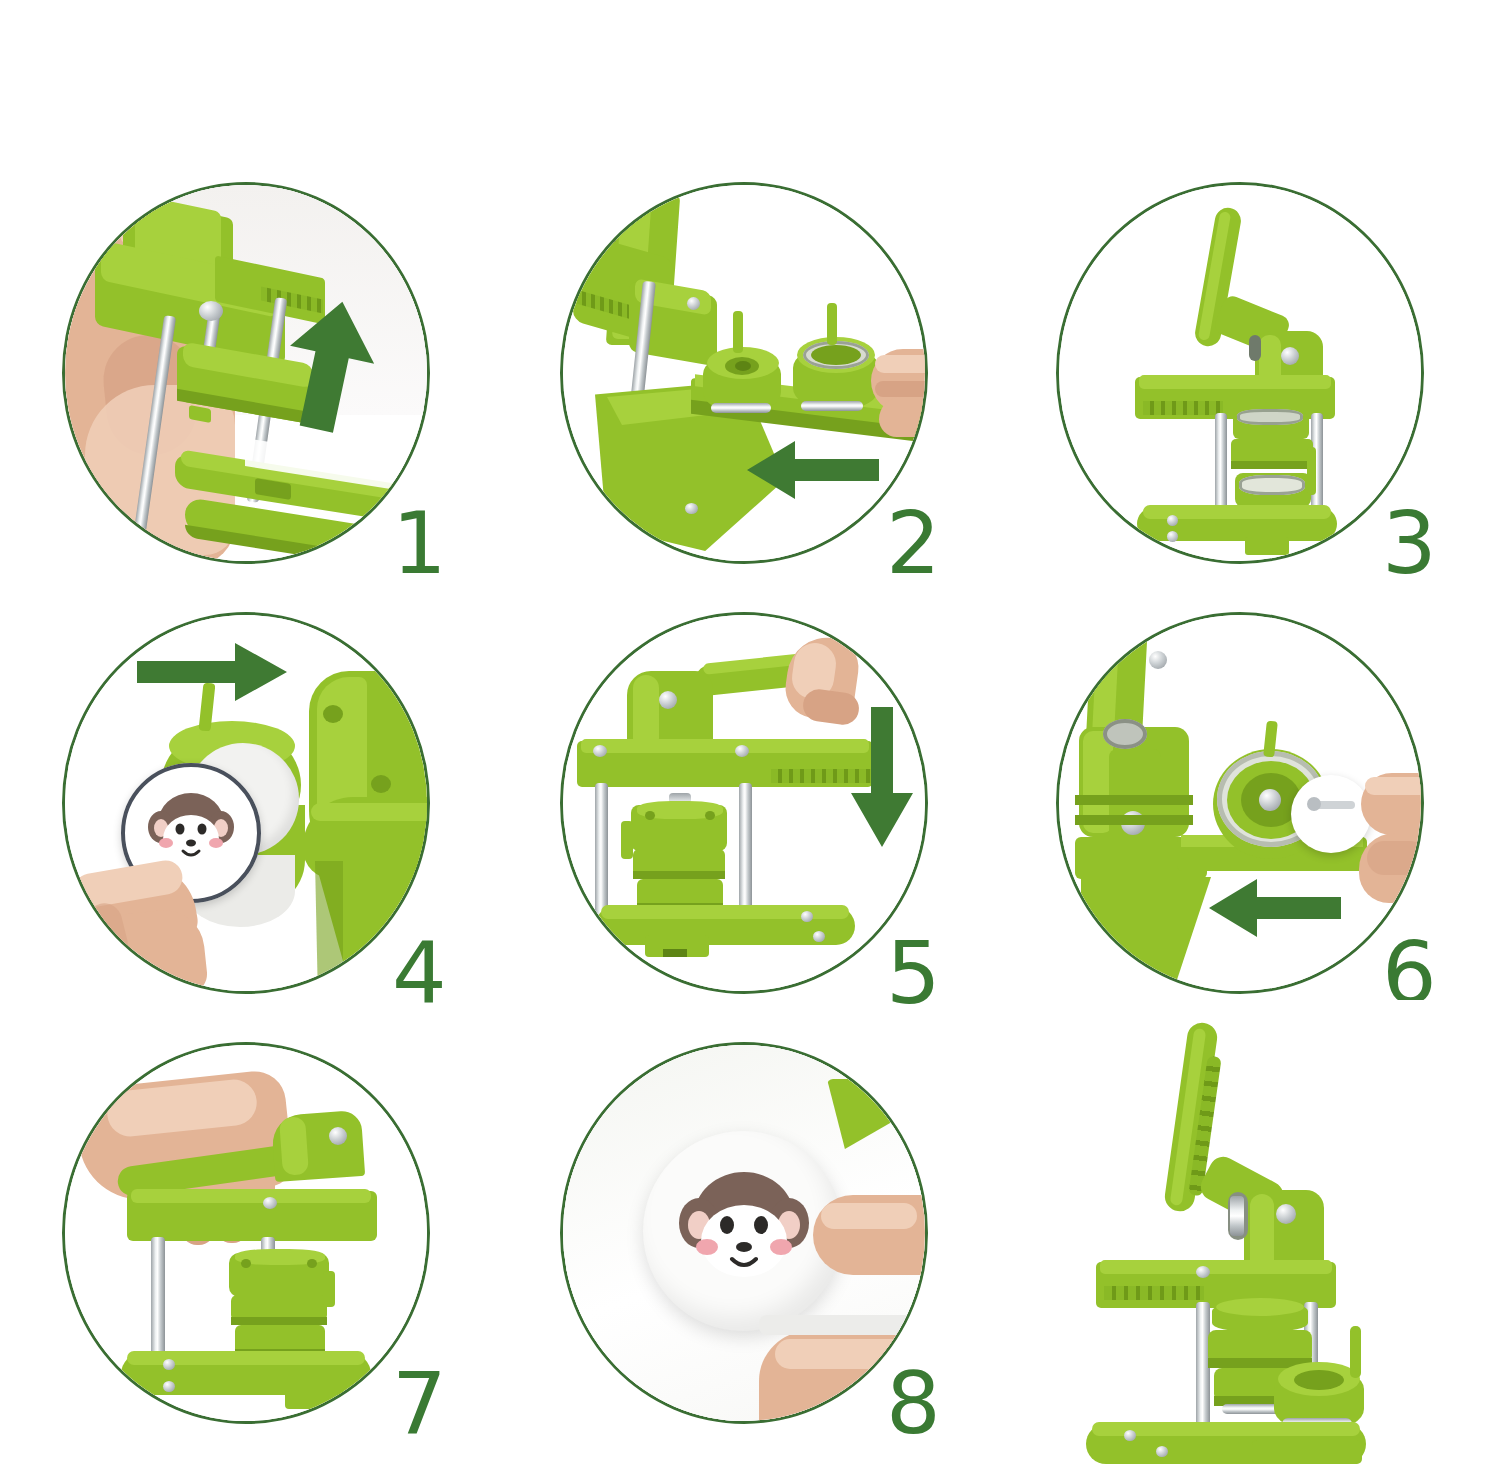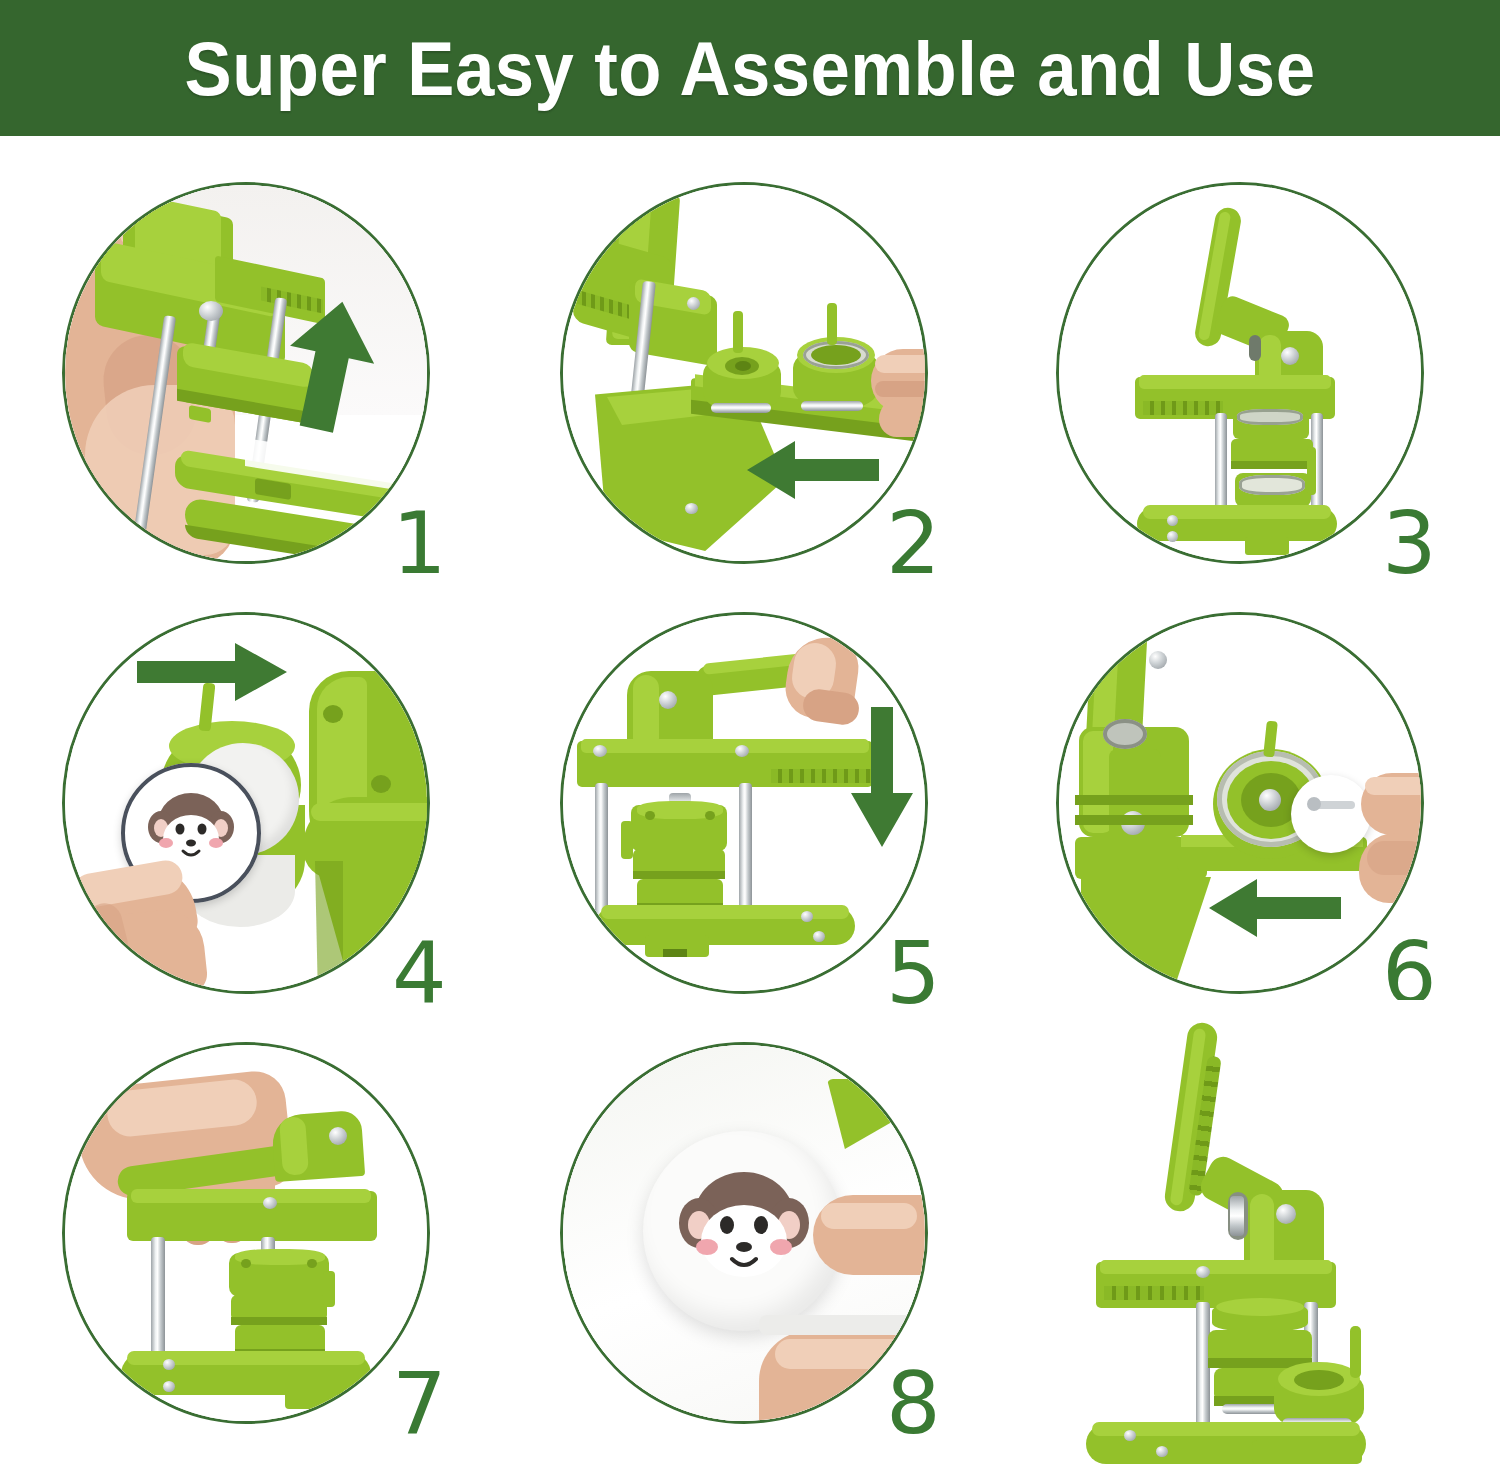--- a/index.html
+++ b/index.html
@@ -73,23 +73,20 @@
   .badge { position: absolute; border-radius: 50%; background: #ffffff; }
   .badge-ring { position: absolute; border-radius: 50%; border: 4px solid #49505c; }
 
   .bottom-photo { position: absolute; }
 </style>
 </head>
 <body>
 
 <div id="page">
 
-  <div class="banner">
-    <div class="banner-title">Super Easy to Assemble and Use</div>
-  </div>
 
   <div class="step" style="left:62px;top:182px;width:420px;height:400px;">
     <div class="circle-frame" style="left:0;top:0;width:368px;height:382px;">
       <div class="circle-inner">
         <div class="scene">
 
           <div style="position:absolute;left:0;top:0;width:368px;height:230px;background:linear-gradient(180deg,#f3f1ef 0%,#fbfafa 100%);"></div>
 
           <div class="skin" style="left:-30px;top:18px;width:150px;height:110px;border-radius:60px 40px 30px 40px;transform:rotate(-8deg);"></div>
           <div class="skin3" style="left:56px;top:14px;width:62px;height:52px;border-radius:40px 40px 20px 20px;transform:rotate(12deg);"></div>

